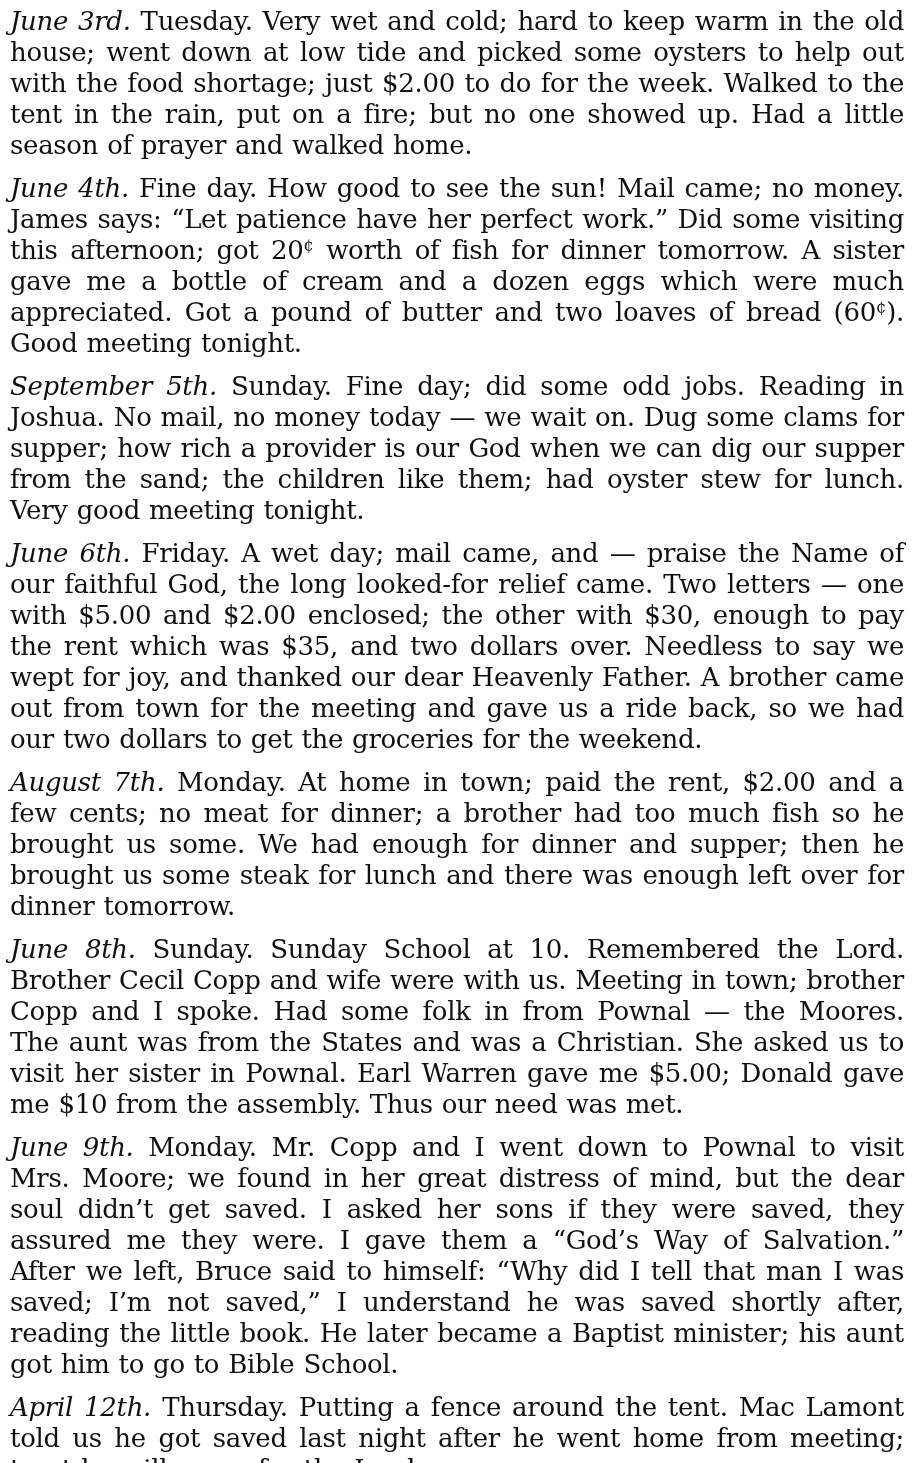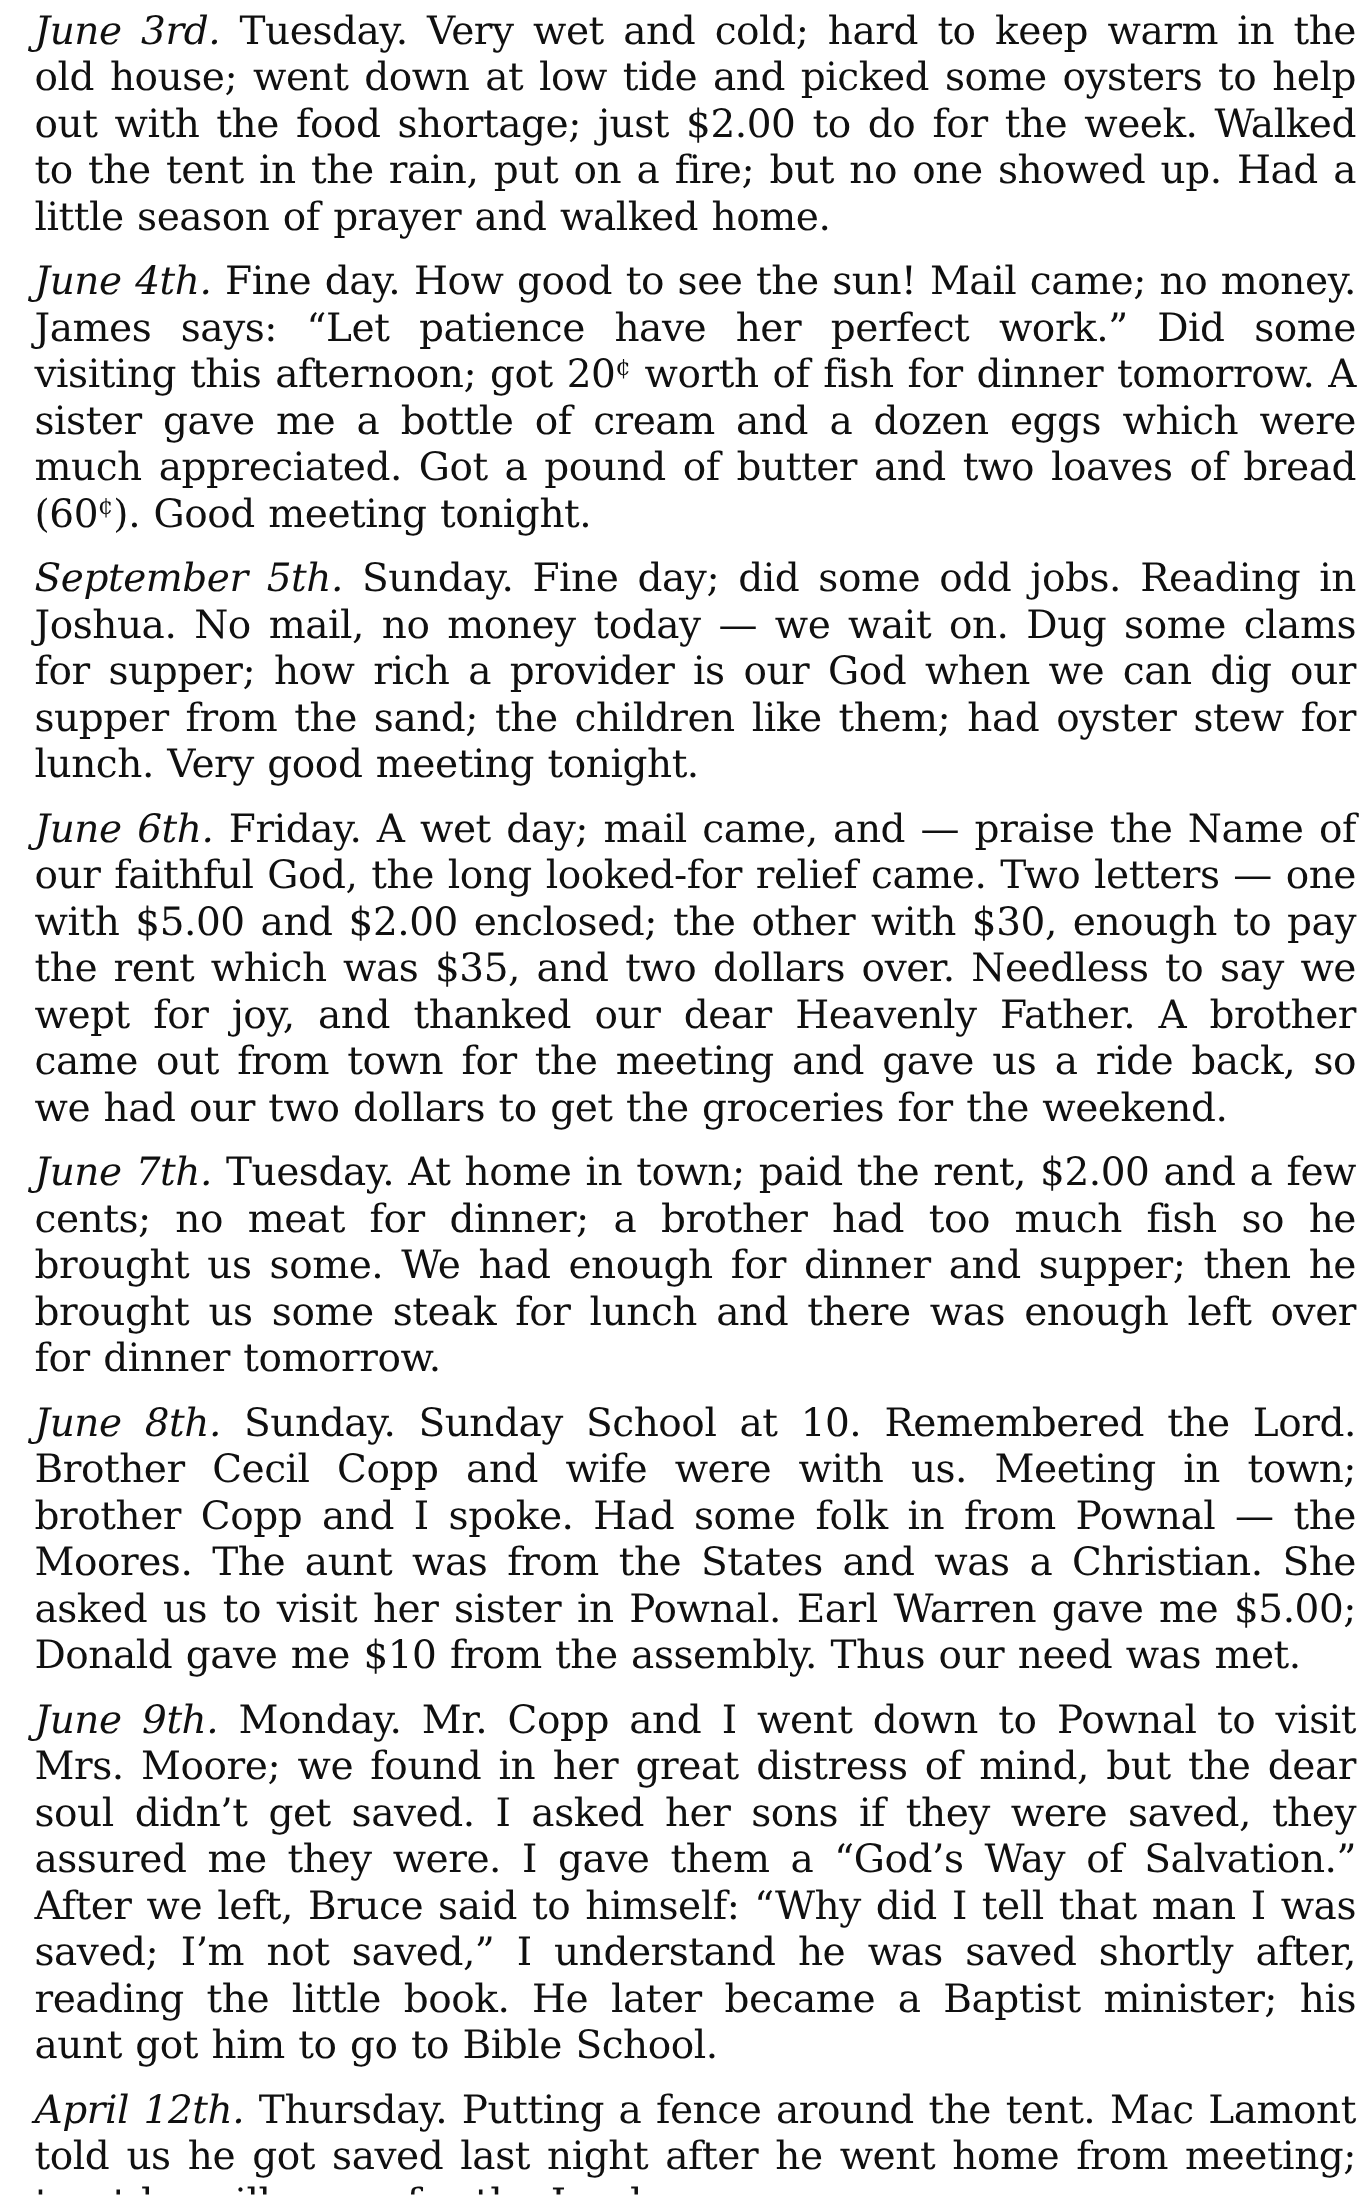--- a/index.html
+++ b/index.html
@@ -9,21 +9,21 @@
   body {
     width: 913px;
     height: 1463px;
     background: #ffffff;
     overflow: hidden;
   }
   .page {
     box-sizing: border-box;
     width: 913px;
     height: 1463px;
-    padding: 6px 9px 0 23px;
+    padding: 6px 9px 0 10px;
     background: #ffffff;
     color: #101010;
     font-family: "DejaVu Serif", serif;
   }
   .entry {
     margin: 0 0 12px 0;
     font-size: 26px;
     line-height: 31px;
     text-align: justify;
     letter-spacing: -0.3px;
@@ -48,21 +48,21 @@
 <main class="page">
 
   <p class="entry"><em class="date">June 3rd.</em> <span class="body">Tuesday. Very wet and cold; hard to keep warm in the old house; went down at low tide and picked some oysters to help out with the food shortage; just $2.00 to do for the week. Walked to the tent in the rain, put on a fire; but no one showed up. Had a little season of prayer and walked home.</span></p>
 
   <p class="entry"><em class="date">June 4th.</em> <span class="body">Fine day. How good to see the sun! Mail came; no money. James says: “Let patience have her perfect work.” Did some visiting this afternoon; got 20</span><sup class="cent">¢</sup><span class="body"> worth of fish for dinner tomorrow. A sister gave me a bottle of cream and a dozen eggs which were much appreciated. Got a pound of butter and two loaves of bread (60</span><sup class="cent">¢</sup><span class="body">). Good meeting tonight.</span></p>
 
   <p class="entry"><em class="date">September 5th.</em> <span class="body">Sunday. Fine day; did some odd jobs. Reading in Joshua. No mail, no money today — we wait on. Dug some clams for supper; how rich a provider is our God when we can dig our supper from the sand; the children like them; had oyster stew for lunch. Very good meeting tonight.</span></p>
 
   <p class="entry"><em class="date">June 6th.</em> <span class="body">Friday. A wet day; mail came, and — praise the Name of our faithful God, the long looked-for relief came. Two letters — one with $5.00 and $2.00 enclosed; the other with $30, enough to pay the rent which was $35, and two dollars over. Needless to say we wept for joy, and thanked our dear Heavenly Father. A brother came out from town for the meeting and gave us a ride back, so we had our two dollars to get the groceries for the weekend.</span></p>
 
-  <p class="entry"><em class="date">June 7th.</em> <span class="body">Tuesday. At home in town; paid the rent, $2.00 and a few cents; no meat for dinner; a brother had too much fish so he brought us some. We had enough for dinner and supper; then he brought us some steak for lunch and there was enough left over for dinner tomorrow.</span></p>
+  <p class="entry"><em class="date">August 7th.</em> <span class="body">Monday. At home in town; paid the rent, $2.00 and a few cents; no meat for dinner; a brother had too much fish so he brought us some. We had enough for dinner and supper; then he brought us some steak for lunch and there was enough left over for dinner tomorrow.</span></p>
 
   <p class="entry"><em class="date">June 8th.</em> <span class="body">Sunday. Sunday School at 10. Remembered the Lord. Brother Cecil Copp and wife were with us. Meeting in town; brother Copp and I spoke. Had some folk in from Pownal — the Moores. The aunt was from the States and was a Christian. She asked us to visit her sister in Pownal. Earl Warren gave me $5.00; Donald gave me $10 from the assembly. Thus our need was met.</span></p>
 
   <p class="entry"><em class="date">June 9th.</em> <span class="body">Monday. Mr. Copp and I went down to Pownal to visit Mrs. Moore; we found in her great distress of mind, but the dear soul didn’t get saved. I asked her sons if they were saved, they assured me they were. I gave them a “God’s Way of Salvation.” After we left, Bruce said to himself: “Why did I tell that man I was saved; I’m not saved,” I understand he was saved shortly after, reading the little book. He later became a Baptist minister; his aunt got him to go to Bible School.</span></p>
 
   <p class="entry"><em class="date">April 12th.</em> <span class="body">Thursday. Putting a fence around the tent. Mac Lamont told us he got saved last night after he went home from meeting; trust he will go on for the Lord.</span></p>
 
 </main>
 
 </body></html>

